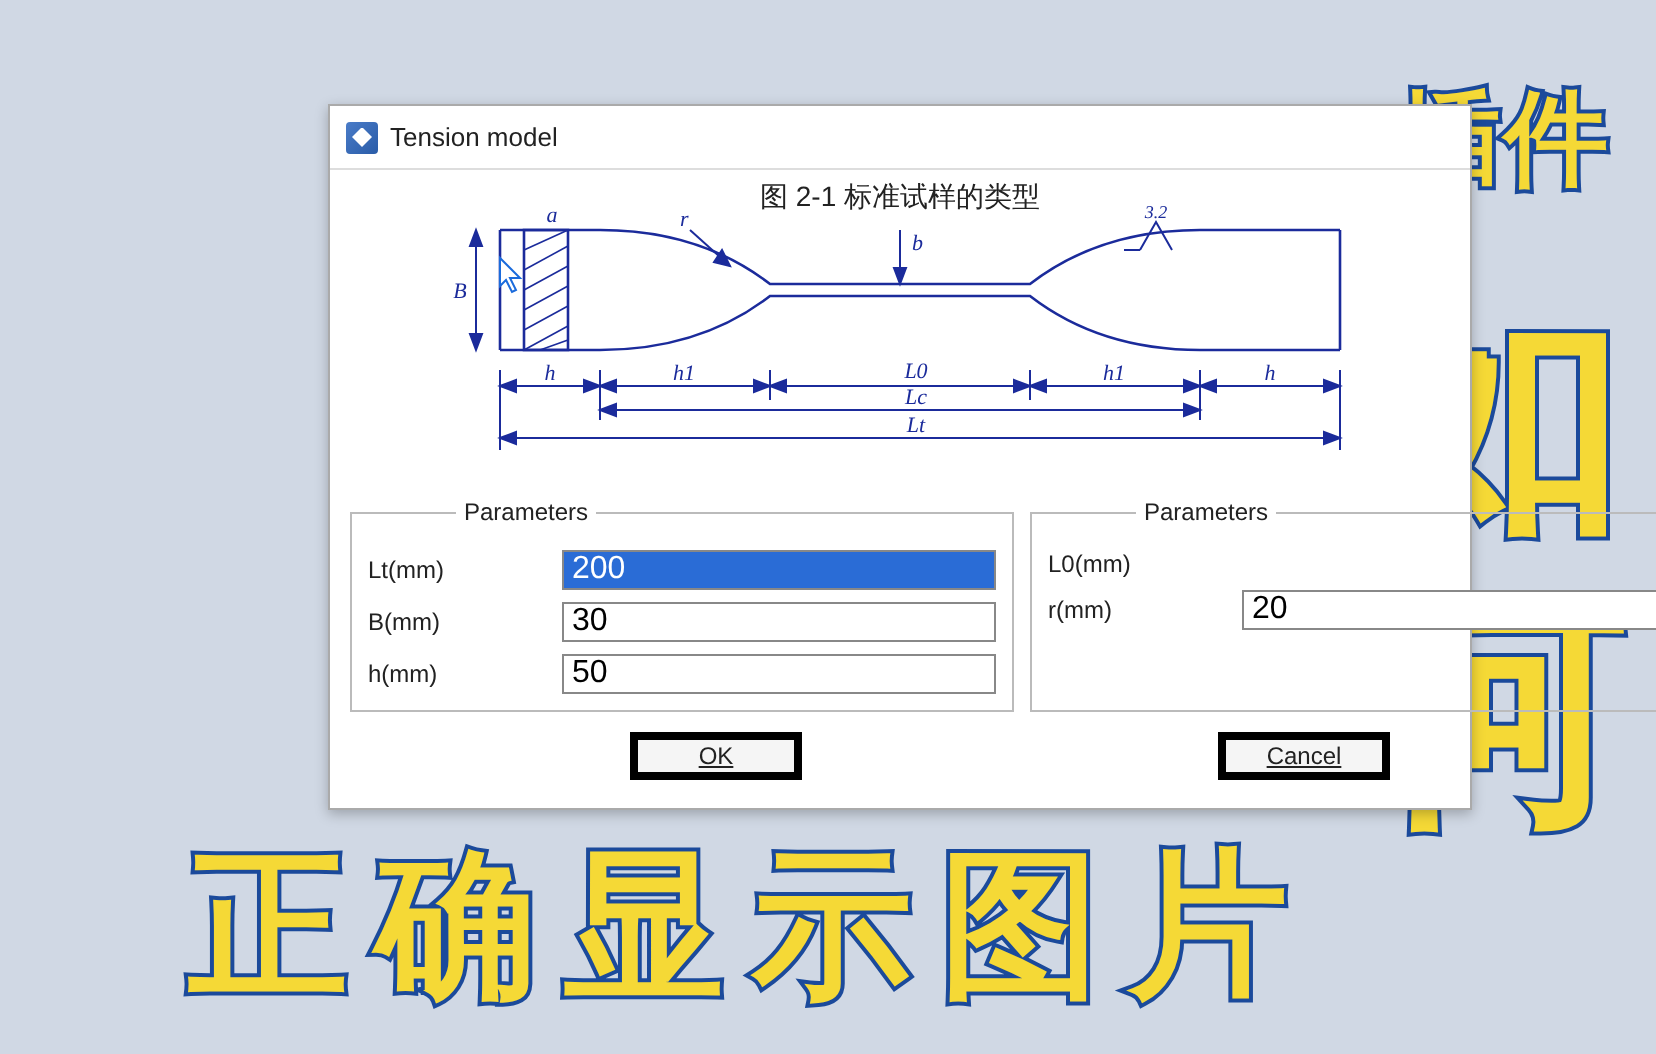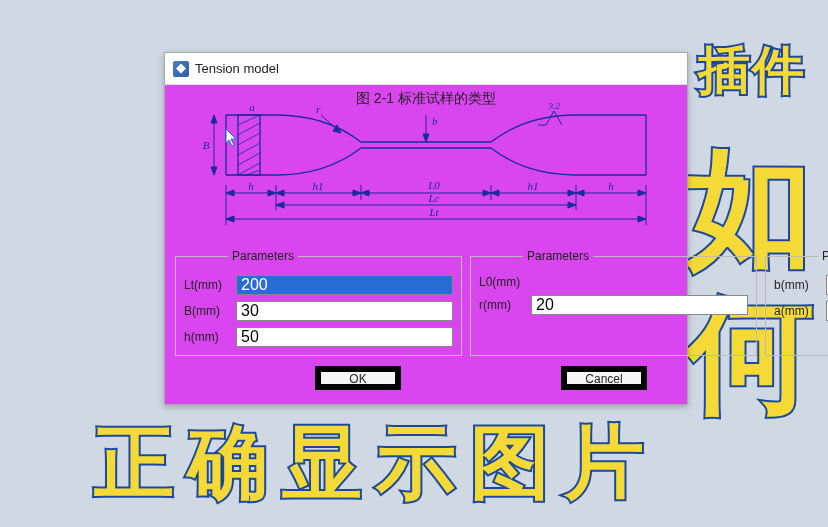--- a/index.html
+++ b/index.html
@@ -26,22 +26,22 @@
   .ot-plugin { top: 44px; right: 22px; font-size: 52px; }
   .ot-ru { top: 144px; right: 12px; font-size: 128px; }
   .ot-he { top: 290px; right: 12px; font-size: 128px; }
   .ot-bottom { bottom: 24px; left: 94px; font-size: 80px; letter-spacing: 14px; }
 
   
   .window {
     position: absolute;
     left: 164px;
     top: 52px;
-    width: 524px;
-    background: #d946ef;
+    width: 572px;
+    background: #ffffff;
     border: 1px solid #aaa;
     box-shadow: 0 2px 6px rgba(0,0,0,0.25);
   }
   .titlebar {
     height: 32px;
     background: #fff;
     border-bottom: 1px solid #ddd;
     display: flex;
     align-items: center;
     padding: 0 8px;
@@ -83,20 +83,21 @@
   fieldset.params legend {
     font-size: 12px;
     padding: 0 4px;
     color: #222;
     margin-left: 44px;
   }
   .field-row {
     display: flex;
     align-items: center;
     margin-top: 6px;
+    gap: 45px;
   }
   .field-row label {
     width: 52px;
     font-size: 12px;
     color: #222;
   }
   .field-row input {
     flex: 1;
     height: 20px;
     border: 1px solid #888;
@@ -112,24 +113,25 @@
 
   .button-row {
     display: flex;
     justify-content: space-between;
     padding: 4px 30px 14px 30px;
   }
   .button-row button {
     width: 86px;
     height: 24px;
     background: #f5f5f5;
-    border: 6px solid #000000;
+    border: 4px solid #000000;
     font-size: 12px;
     color: #222;
     cursor: pointer;
+    text-decoration: underline;
   }
   .button-row .left { margin-left: 120px; }
   .button-row .right { margin-right: 10px; }
 </style>
 </head>
 <body>
 
 <div class="overlay-text ot-plugin">插件</div>
 <div class="overlay-text ot-ru">如</div>
 <div class="overlay-text ot-he">何</div>

